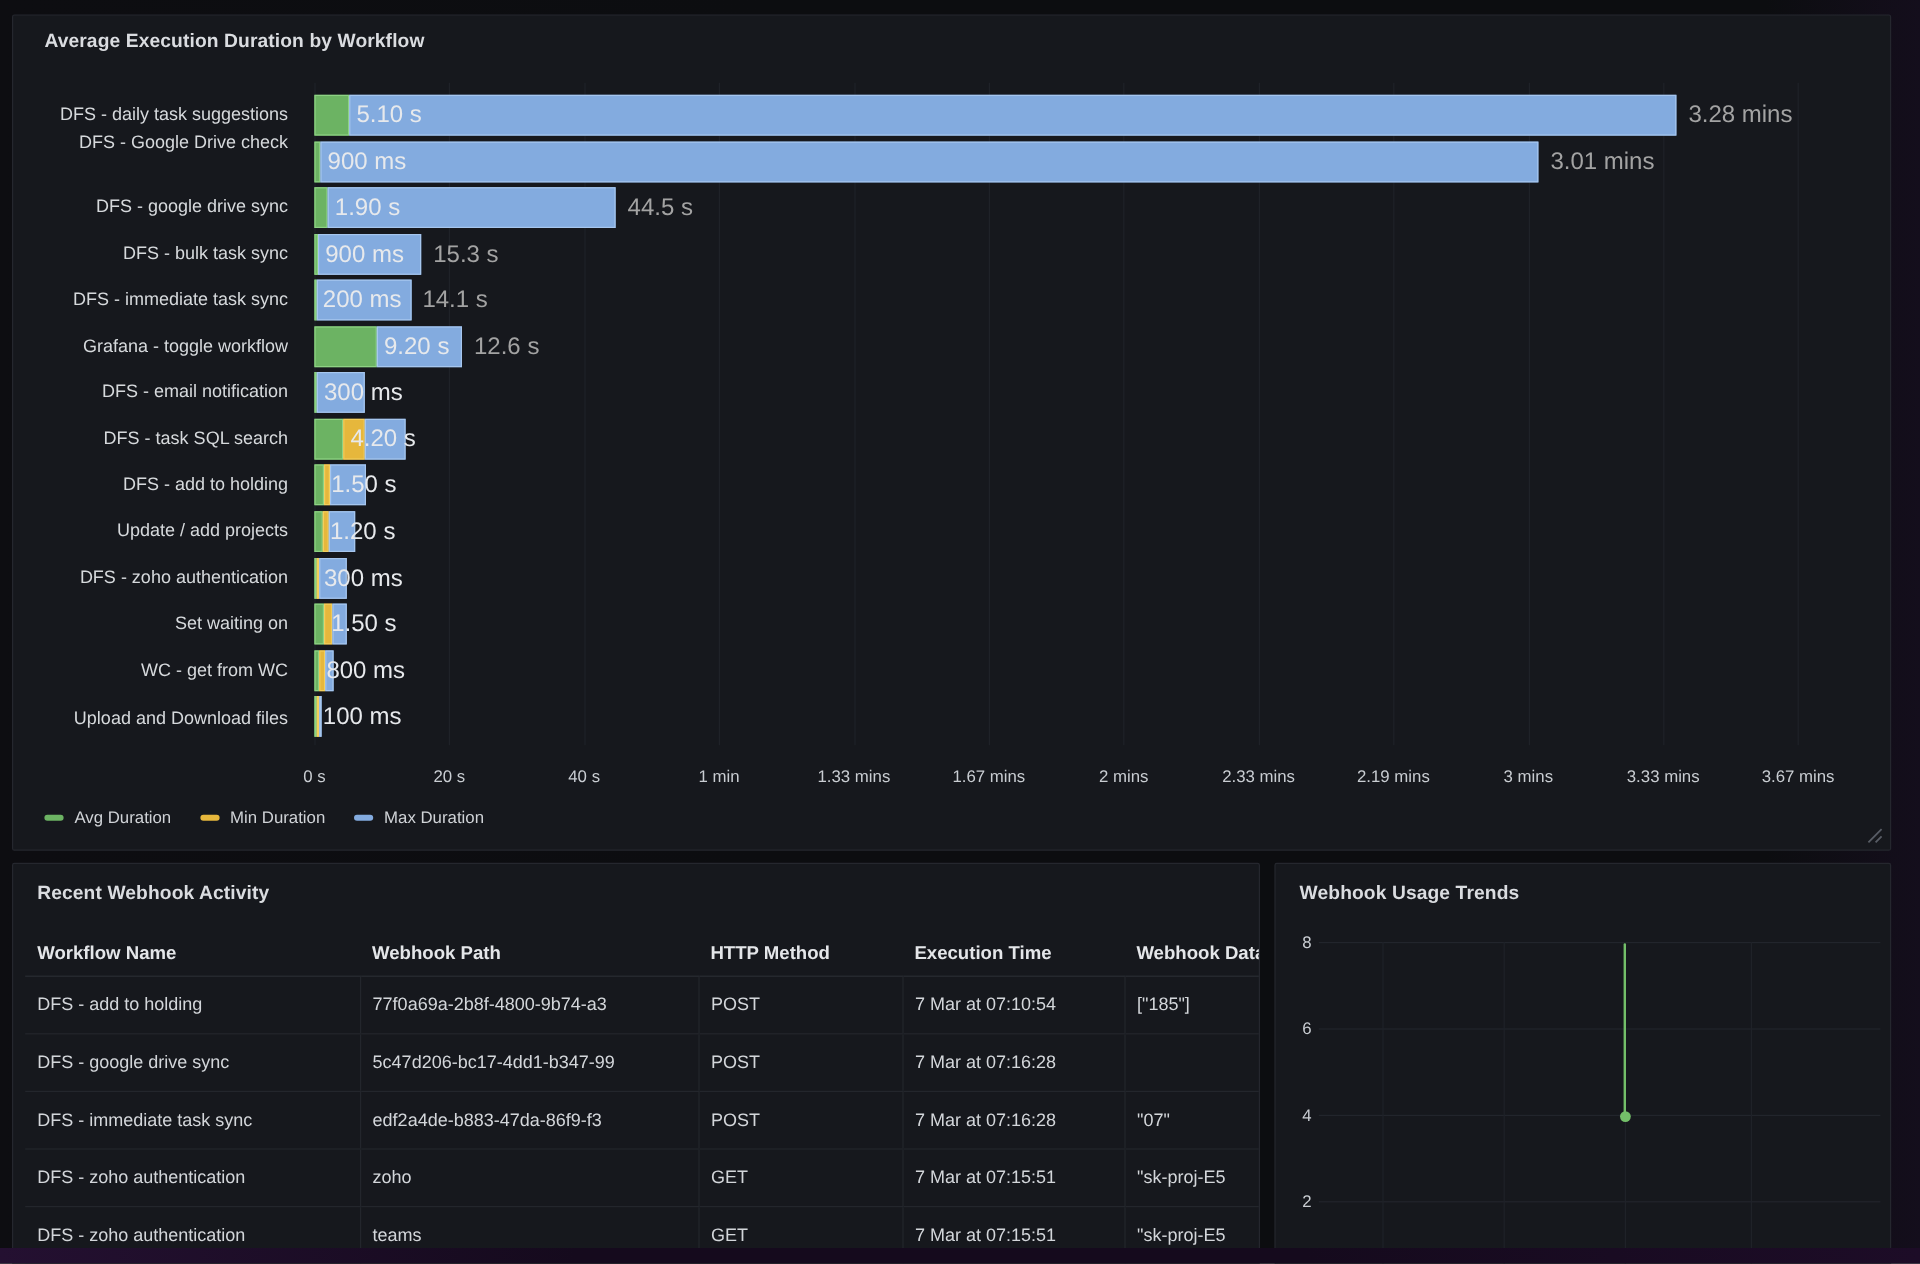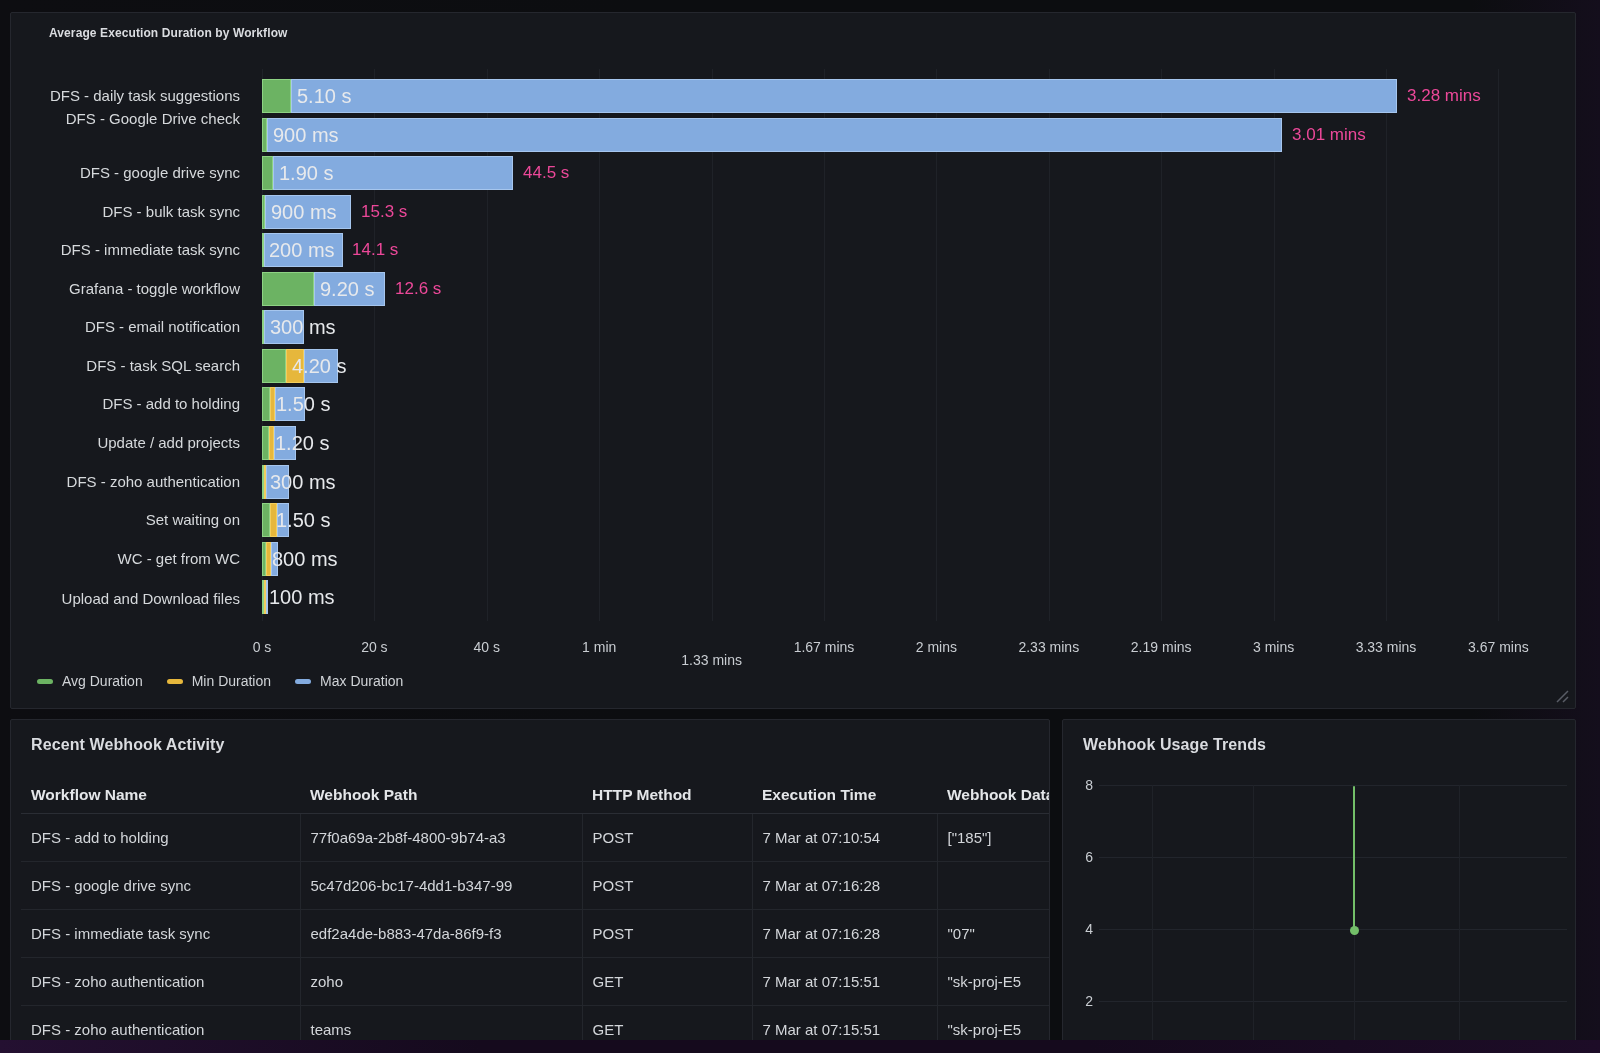--- a/index.html
+++ b/index.html
@@ -10,32 +10,32 @@
     -webkit-font-smoothing:antialiased;
   }
   .panel{
     position:absolute;background:#16181d;border:1px solid #25272e;
     border-radius:2px;box-sizing:border-box;
   }
   #p1{left:10px;top:12px;width:1566px;height:697px}
   #p2{left:10px;top:719px;width:1040px;height:400px}
   #p3{left:1062px;top:719px;width:514px;height:400px}
   .panel h2{position:absolute;margin:0;font-weight:600;color:#dadce0;letter-spacing:.1px}
-  #p1 h2{left:38px;top:13px;font-size:12px}
+  #p1 h2{left:26px;top:13px;font-size:16px}
   #p2 h2{left:20px;top:16px;font-size:16px}
   #p3 h2{left:20px;top:16px;font-size:16px}
   .cat-label{position:absolute;left:0;width:229px;padding-right:12px;text-align:right;
     font-size:15px;color:#d6d9dc;line-height:34px;white-space:nowrap}
   .bar-row{position:absolute;height:34px;display:flex;align-items:stretch}
   .seg{box-sizing:border-box;height:34px}
   .seg-avg{background:#6cb363;border:1px solid #8ed284}
   .seg-min{background:#e6b73c;border:1px solid #f2ce5d}
   .seg-max{background:#83abdf;border:1px solid #a6c6ee}
   .val-label{position:absolute;font-size:20px;color:#e7e9ec;line-height:34px;white-space:nowrap}
-  .max-label{position:absolute;font-size:17px;color:#ec4899;line-height:34px;white-space:nowrap}
+  .max-label{position:absolute;font-size:20px;color:#a3a3a3;line-height:34px;white-space:nowrap}
   .x-tick{position:absolute;font-size:14px;color:#c9cdd2;transform:translateX(-50%);white-space:nowrap}
   .legend-row{position:absolute;left:26px;top:660px;display:flex;gap:24px;align-items:center}
   .legend-item{display:flex;align-items:center;gap:9px;cursor:pointer}
   .legend-swatch{width:16px;height:5px;border-radius:3px}
   .legend-label{font-size:14px;color:#d0d3d7}
   .resize{position:absolute;right:6px;bottom:5px}
 
   
   #webhook-table{position:absolute;left:10px;top:56px;width:1028px;
     border-collapse:collapse;table-layout:fixed}
@@ -173,21 +173,21 @@
         <div class="seg seg-min" style="width: 1px;"></div>
         <div class="seg seg-max" style="width: 1px;"></div>
       </div>
       <div class="val-label" style="left: 258px; top: 567.1px;">100 ms</div>
     </div>
   <div id="d-xaxis">
       <div class="x-tick" style="left: 251px; top: 626px;">0 s</div>
       <div class="x-tick" style="left: 363.4px; top: 626px;">20 s</div>
       <div class="x-tick" style="left: 475.8px; top: 626px;">40 s</div>
       <div class="x-tick" style="left: 588.2px; top: 626px;">1 min</div>
-      <div class="x-tick" style="left: 700.6px; top: 626px; margin-top: 13px;">1.33 mins</div>
+      <div class="x-tick" style="left: 700.6px; top: 626px;">1.33 mins</div>
       <div class="x-tick" style="left: 813px; top: 626px;">1.67 mins</div>
       <div class="x-tick" style="left: 925.4px; top: 626px;">2 mins</div>
       <div class="x-tick" style="left: 1037.8px; top: 626px;">2.33 mins</div>
       <div class="x-tick" style="left: 1150.2px; top: 626px;">2.19 mins</div>
       <div class="x-tick" style="left: 1262.6px; top: 626px;">3 mins</div>
       <div class="x-tick" style="left: 1375px; top: 626px;">3.33 mins</div>
       <div class="x-tick" style="left: 1487.4px; top: 626px;">3.67 mins</div>
     </div>
   <div class="legend-row" id="d-legend">
       <div class="legend-item">

